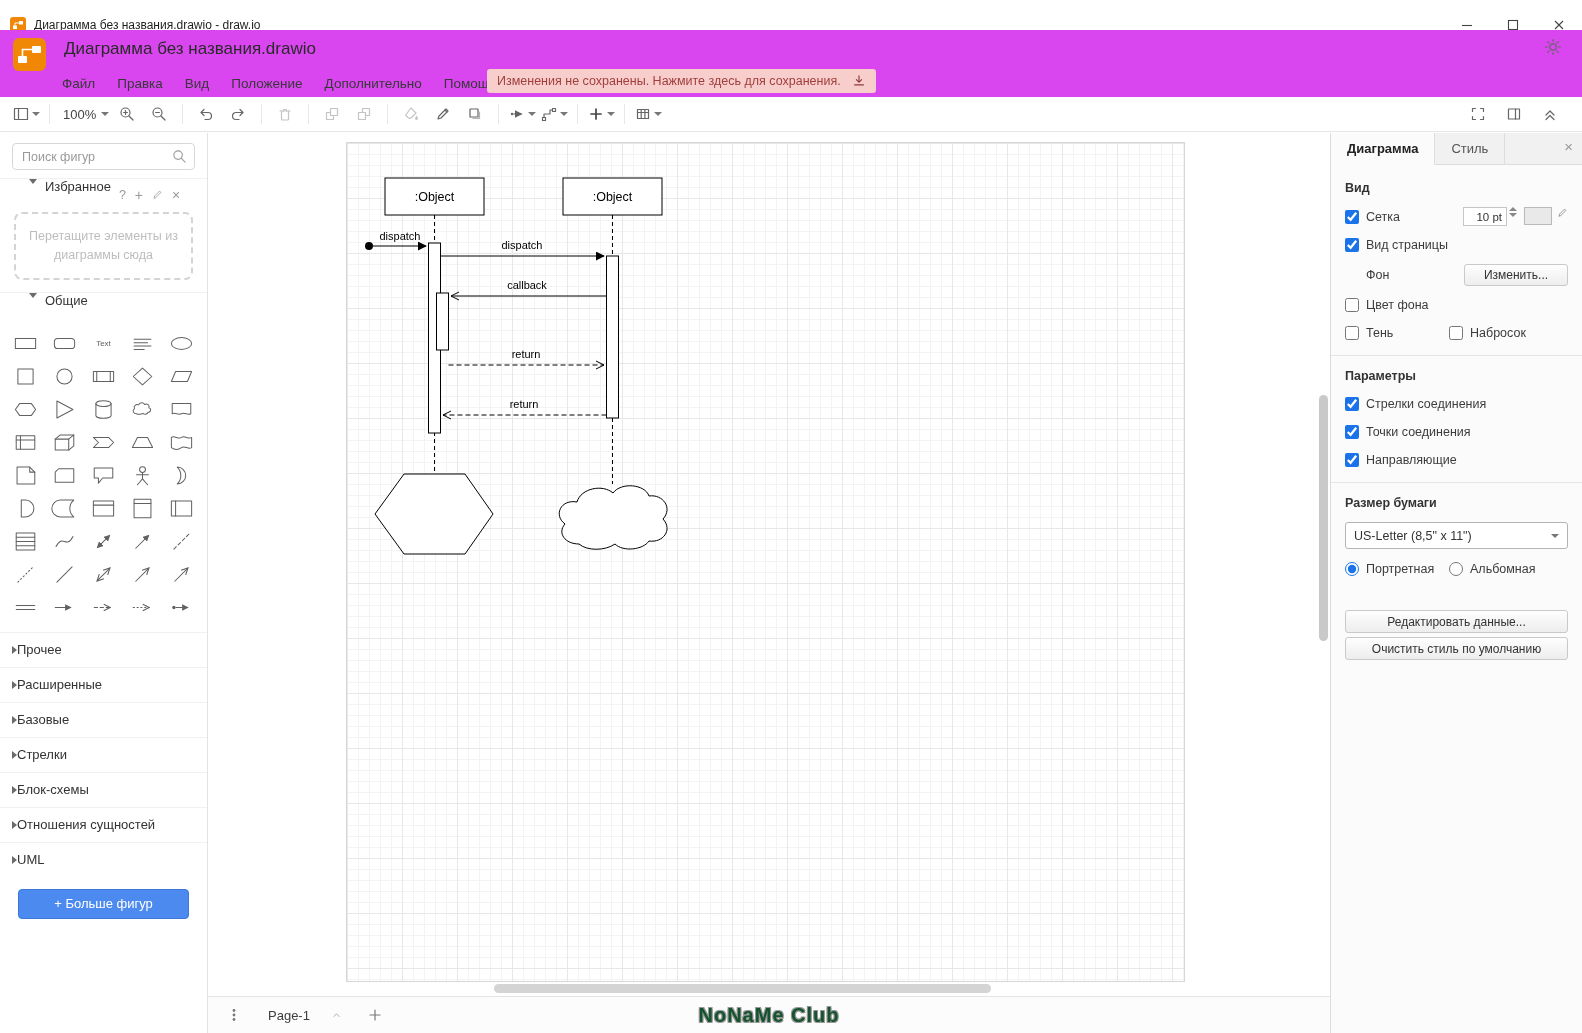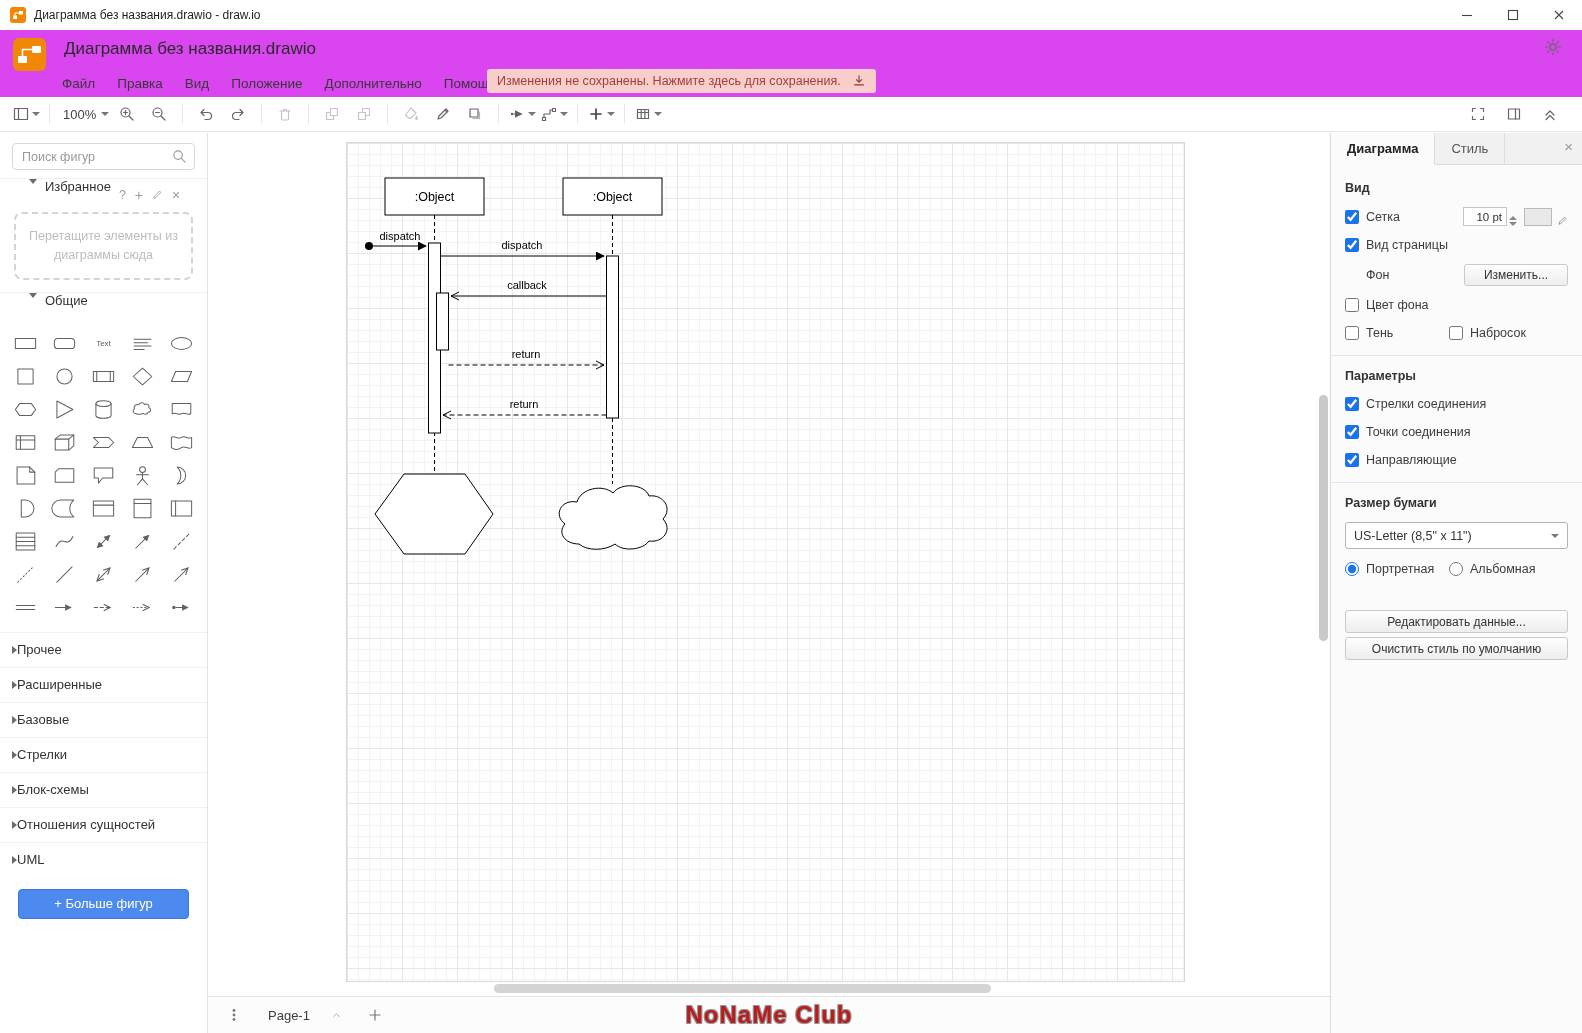--- a/index.html
+++ b/index.html
@@ -5,21 +5,21 @@
   html,body{margin:0;padding:0;}
   body{
     width:1582px;height:1033px;overflow:hidden;position:relative;
     font-family:"Liberation Sans",sans-serif;background:#fff;color:#333;font-size:13px;
     -webkit-font-smoothing:antialiased;
   }
   svg{display:block}
   .ico{stroke:#666;fill:none;stroke-width:1.2;stroke-linecap:round;stroke-linejoin:round}
 
   
-  .titlebar{position:absolute;top:0;left:0;right:0;height:30px;background:#fff;display:flex;align-items:center;}
+  .titlebar{position:absolute;top:10px;left:0;right:0;height:30px;background:#fff;display:flex;align-items:center;}
   .tb-appicon{width:16px;height:16px;border-radius:3px;background:#F08705;margin:0 8px 0 10px;position:relative}
   .tb-appicon svg{position:absolute;left:2px;top:2px}
   .tb-title{font-size:12px;color:#1f1f1f}
   .win-controls{margin-left:auto;display:flex;height:100%}
   .wc{width:46px;height:100%;display:flex;align-items:center;justify-content:center}
   .wc svg{stroke:#444;fill:none;stroke-width:1.1}
 
   
   .header{position:absolute;top:30px;left:0;right:0;height:67px;background:#d946ef}
   .logo{position:absolute;left:13px;top:8px;width:33px;height:33px;border-radius:6px;background:#F08705}
@@ -72,34 +72,34 @@
       linear-gradient(90deg,#f3f3f3 1px,transparent 1px);
     background-size:55px 55px,55px 55px,11px 11px,11px 11px;}
   .diagram{position:absolute;left:0;top:0;width:340px;height:424px}
   .diagram text{fill:#000;font-family:inherit}
   .vscroll{position:absolute;right:2px;top:262px;width:9px;height:246px;background:#c9c9c9;border-radius:5px}
   .hscroll{position:absolute;left:286px;bottom:3px;height:9px;width:497px;background:#d4d4d4;border-radius:5px}
 
   
   .footer{height:36px;border-top:1px solid #e4e4e4;background:#fcfcfc;display:flex;align-items:center;padding:0 10px;gap:6px;position:relative;flex:none}
   .page-tab{display:flex;align-items:center;gap:22px;padding:0 12px;height:100%;color:#3d3d3d;font-size:13px}
-  .watermark{position:absolute;left:50%;top:50%;transform:translate(-50%,-50%);font-size:24px;font-weight:bold;letter-spacing:1px;color:#b91c1c;
+  .watermark{position:absolute;left:50%;top:50%;transform:translate(-50%,-50%);font-size:20px;font-weight:bold;letter-spacing:1px;color:#14532d;
     text-shadow:-1px -1px 0 #979797,1px -1px 0 #979797,-1px 1px 0 #979797,1px 1px 0 #979797;}
 
   
   .panel{width:252px;box-sizing:border-box;border-left:1px solid #dcdcdc;background:#fbfbfb;display:flex;flex-direction:column;flex:none}
   .tabs{height:31px;display:flex;background:#f1f1f1;border-bottom:1px solid #ddd;position:relative;flex:none}
   .tab{padding:0 16px;display:flex;align-items:center;font-size:13px;color:#555;border-right:1px solid #ddd}
   .tab.active{background:#fbfbfb;margin-bottom:-1px;border-bottom:1px solid #fbfbfb;color:#222;font-weight:bold}
   .tab-close{position:absolute;right:9px;top:6px;color:#999;font-size:15px;line-height:1}
   .panel-body{padding:14px 14px 0;font-size:12.5px;color:#3c3c3c}
   .p-title{font-weight:bold;margin:2px 0 12px;color:#333}
   .p-row{display:flex;align-items:center;margin-bottom:10px;min-height:18px}
   .p-row input[type=checkbox],.p-row input[type=radio]{width:14px;height:14px;margin:0 7px 0 0;accent-color:#1a73e8}
-  .grid-ctrls{margin-left:auto;display:flex;align-items:flex-end}
+  .grid-ctrls{margin-left:auto;display:flex;align-items:flex-start}
   .num-input{width:44px;height:19px;border:1px solid #c6c6c6;background:#fff;font-size:11.5px;display:flex;align-items:center;justify-content:flex-end;padding:0 4px;box-sizing:border-box;color:#333}
   .spinner{display:flex;flex-direction:column;gap:2px;margin-left:2px}
   .sp-up{width:0;height:0;border-left:4px solid transparent;border-right:4px solid transparent;border-bottom:4px solid #888}
   .sp-dn{width:0;height:0;border-left:4px solid transparent;border-right:4px solid transparent;border-top:4px solid #888}
   .swatch{width:26px;height:16px;background:#e9e9e9;border:1px solid #b9b9b9;margin-left:7px}
   .pencil{margin-left:5px}
   .btn{border:1px solid #c9c9c9;background:linear-gradient(#fefefe,#ededed);border-radius:3px;font-size:12px;color:#333;display:flex;align-items:center;justify-content:center;box-sizing:border-box}
   .btn-change{width:104px;height:22px;margin-left:auto}
   .pdivider{height:1px;background:#e5e5e5;margin:13px -14px}
   .half{width:104px;display:flex;align-items:center}

